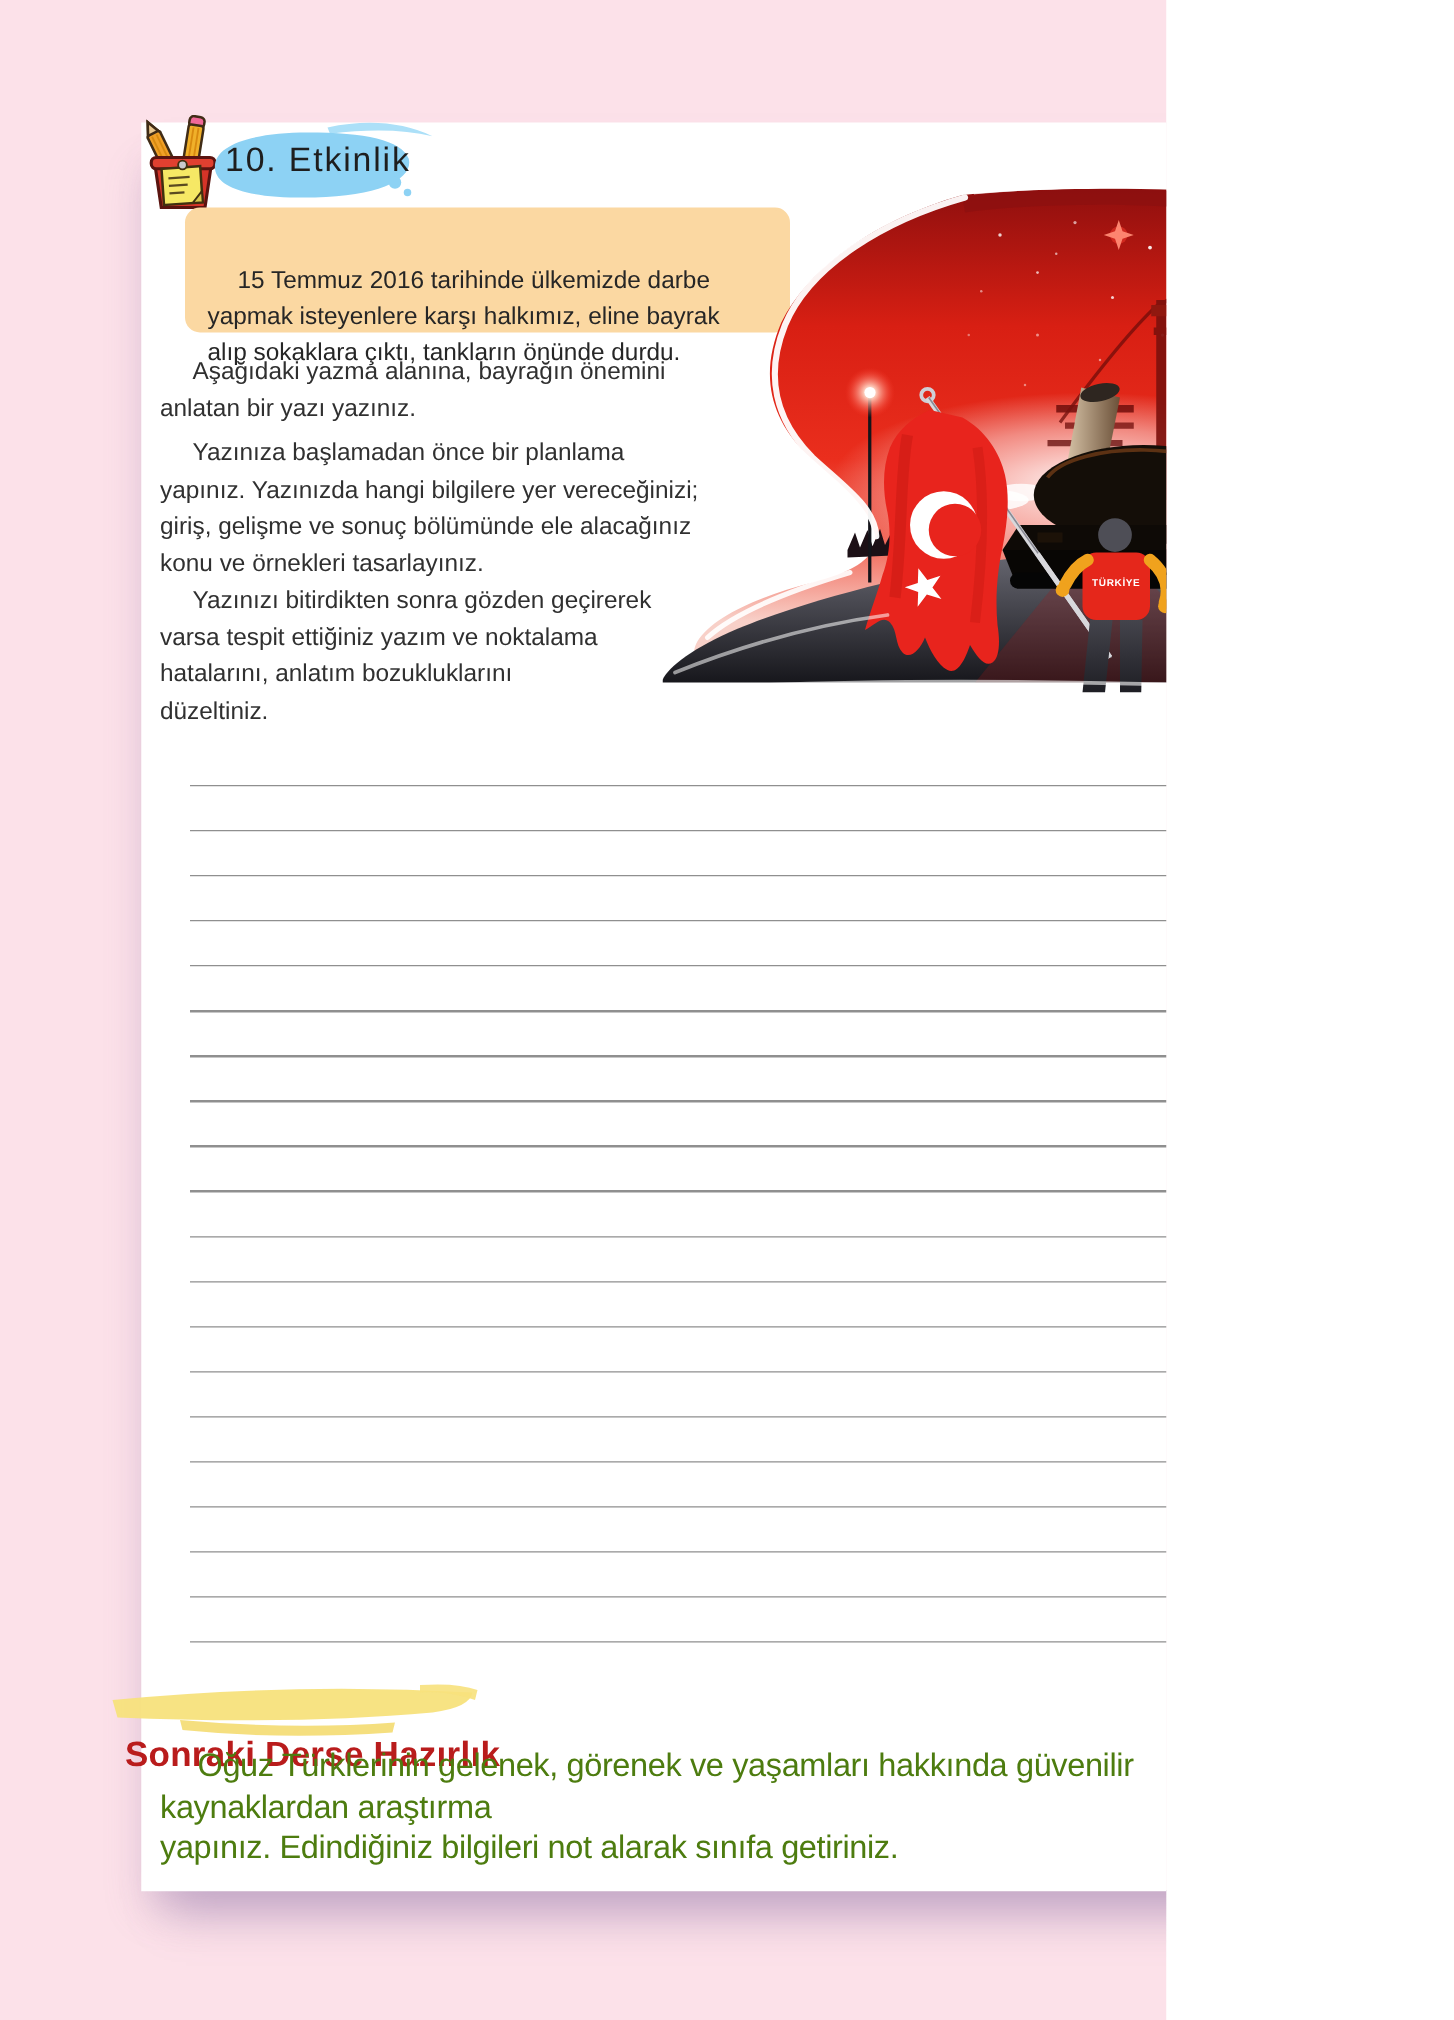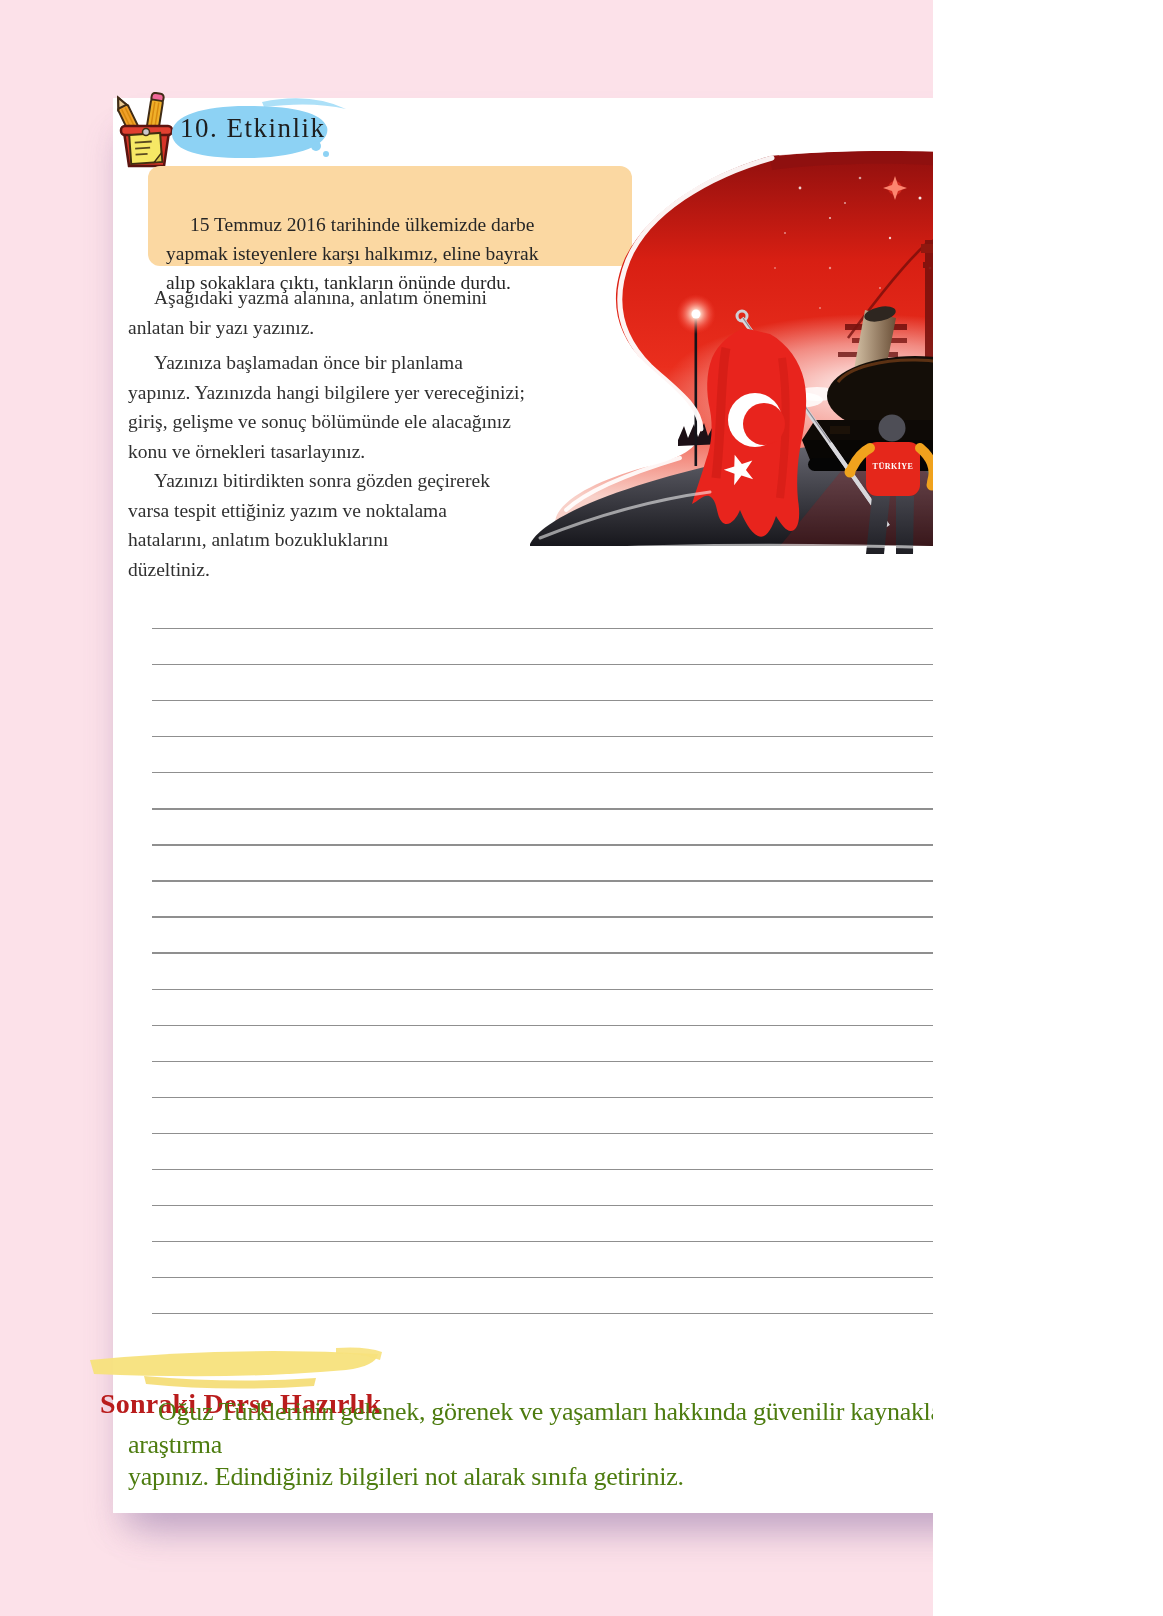--- a/index.html
+++ b/index.html
@@ -1,17 +1,17 @@
 <!DOCTYPE html>
 <html><head>
 <meta charset="utf-8">
 <style>
   html,body{margin:0;padding:0;}
   body{font-family:"Liberation Sans", sans-serif;}
-  .screen{position:relative;width:933px;height:1616px;background:#fce1e9;overflow:hidden;font-family:Liberation Serif, serif;}
+  .screen{position:relative;width:933px;height:1616px;background:#fce1e9;overflow:hidden;}
   .panel{position:absolute;left:113px;top:98px;width:935px;height:1415px;background:#ffffff;
          box-shadow:16px 26px 34px -8px rgba(150,120,170,.38), -8px 26px 30px -12px rgba(150,120,170,.30);}
   .abs{position:absolute;}
   
   .hdr-icon{left:112px;top:92px;width:68px;height:80px;}
   .hdr-blob{left:144px;top:96px;width:212px;height:74px;}
   .hdr-title{left:180px;top:113px;font-size:27px;letter-spacing:1.5px;color:#1e1e1e;}
   
   .prompt-box{left:150px;top:168px;width:480px;height:96px;background:#fbd8a2;border-radius:10px;
               box-shadow:0 0 0 2px #fbd8a2;}
@@ -74,21 +74,21 @@
     <circle cx="172" cy="50" r="5" fill="#8dd2f4"></circle>
     <circle cx="182" cy="58" r="3" fill="#8dd2f4"></circle>
   </svg>
   <div class="abs hdr-title">10. Etkinlik</div>
 
   <div class="abs prompt-box"></div>
   <div class="abs prompt-text">15 Temmuz 2016 tarihinde ülkemizde darbe
 yapmak isteyenlere karşı halkımız, eline bayrak
 alıp sokaklara çıktı, tankların önünde durdu.</div>
 
-  <div class="abs instr p1">Aşağıdaki yazma alanına, anlatım önemini
+  <div class="abs instr p1">Aşağıdaki yazma alanına, bayrağın önemini
 anlatan bir yazı yazınız.</div>
   <div class="abs instr p3">Yazınızı bitirdikten sonra gözden geçirerek
 varsa tespit ettiğiniz yazım ve noktalama
 hatalarını, anlatım bozukluklarını
 düzeltiniz.</div>
   <div class="abs instr p2">Yazınıza başlamadan önce bir planlama
 yapınız. Yazınızda hangi bilgilere yer vereceğinizi;
 giriş, gelişme ve sonuç bölümünde ele alacağınız
 konu ve örnekleri tasarlayınız.</div>
 

